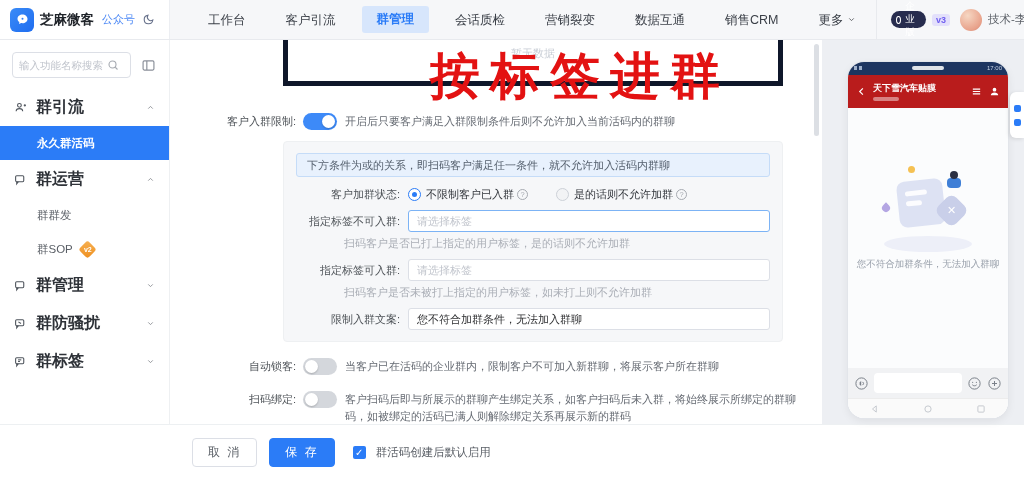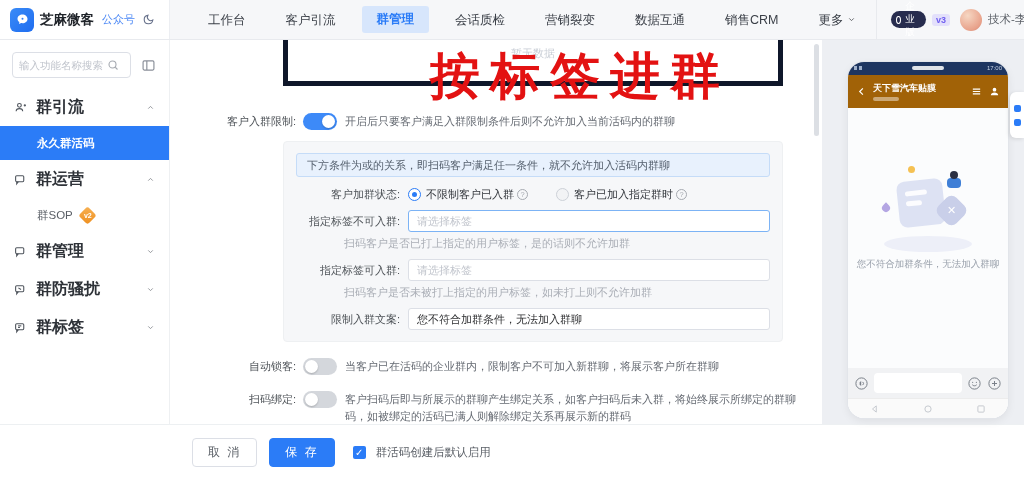--- a/index.html
+++ b/index.html
@@ -82,21 +82,21 @@
   .scroll-thumb { position:absolute; right:3px; top:4px; width:5px; height:92px; background:#dcdfe4; border-radius:3px; }
 
   
   .preview-area { flex:1; background:#edeff3; position:relative; }
   .phone { position:absolute; left:26px; top:22px; width:160px; height:356px; background:#fff; border-radius:16px; box-shadow:0 0 0 1px #e2e5ea, 0 3px 10px rgba(0,0,0,.07); overflow:hidden; }
   .ph-status { height:13px; background:#1d3560; position:relative; }
   .ph-notch { position:absolute; left:50%; transform:translateX(-50%); top:4px; width:32px; height:4px; background:#dfe3e8; border-radius:2px; }
   .ph-time { position:absolute; right:6px; top:3px; font-size:6px; color:#c9d3e2; }
   .ph-signal { position:absolute; left:6px; top:4px; display:flex; gap:2px; }
   .ph-signal i { width:3px; height:4px; background:#9fb0ca; display:inline-block; }
-  .ph-header { height:33px; background:#a16207; display:flex; align-items:center; padding:0 8px; color:#fff; }
+  .ph-header { height:33px; background:#b91c1c; display:flex; align-items:center; padding:0 8px; color:#fff; }
   .ph-title-wrap { flex:1; margin-left:6px; overflow:hidden; }
   .ph-title { font-size:9px; font-weight:bold; white-space:nowrap; }
   .ph-sub-bar { width:26px; height:4px; background:rgba(255,255,255,.45); border-radius:2px; margin-top:2px; }
   .ph-hicons { display:flex; align-items:center; gap:7px; }
   .ph-body { position:relative; height:310px; background:#fbfcfd; }
   .illus { position:absolute; left:50%; top:58px; transform:translateX(-50%); width:104px; height:86px; }
   .illus .ishadow { position:absolute; bottom:0; left:8px; width:88px; height:16px; background:#edeff8; border-radius:50%; }
   .illus .icard { position:absolute; left:22px; top:14px; width:46px; height:46px; background:#dde2f3; border-radius:8px; transform:rotate(-6deg); }
   .illus .bar1,.illus .bar2 { position:absolute; left:8px; width:22px; height:5px; background:rgba(255,255,255,.9); border-radius:3px; }
   .illus .bar1 { top:10px; } .illus .bar2 { top:20px; width:16px; }
@@ -219,20 +219,21 @@
               <path d="M8 16l-3 4v-4"></path>
             </svg>
           </span>
         <span>群运营</span>
         <span class="chev">
             <svg width="9" height="9" viewBox="0 0 24 24" fill="none" stroke="currentColor" stroke-width="2.5">
               <polyline points="6,15 12,9 18,15"></polyline>
             </svg>
           </span>
       </div>
+      <div class="menu-item">群群发</div>
       <div class="menu-item">
         <span>群SOP</span>
         <span class="gem-badge">
             <span>v2</span>
           </span>
       </div>
 
       <div class="menu-header">
         <span class="menu-icon">
             <svg width="13" height="13" viewBox="0 0 24 24" fill="none" stroke="currentColor" stroke-width="2">
@@ -299,21 +300,21 @@
       <div class="panel">
         <div class="banner">下方条件为或的关系，即扫码客户满足任一条件，就不允许加入活码内群聊</div>
 
         <div class="prow">
           <span class="plabel">客户加群状态:</span>
           <span class="radio sel"></span>
           <span class="radio-label">不限制客户已入群</span>
           <span class="q-icon"></span>
           <span class="gap28"></span>
           <span class="radio un"></span>
-          <span class="radio-label">客户已加入指定群时</span>
+          <span class="radio-label">是的话则不允许加群</span>
           <span class="q-icon"></span>
         </div>
 
         <div class="prow tight">
           <span class="plabel">指定标签不可入群:</span>
           <input class="pinput hl" placeholder="请选择标签" style="">
         </div>
         <div class="helper">扫码客户是否已打上指定的用户标签，是的话则不允许加群</div>
 
         <div class="prow tight">

